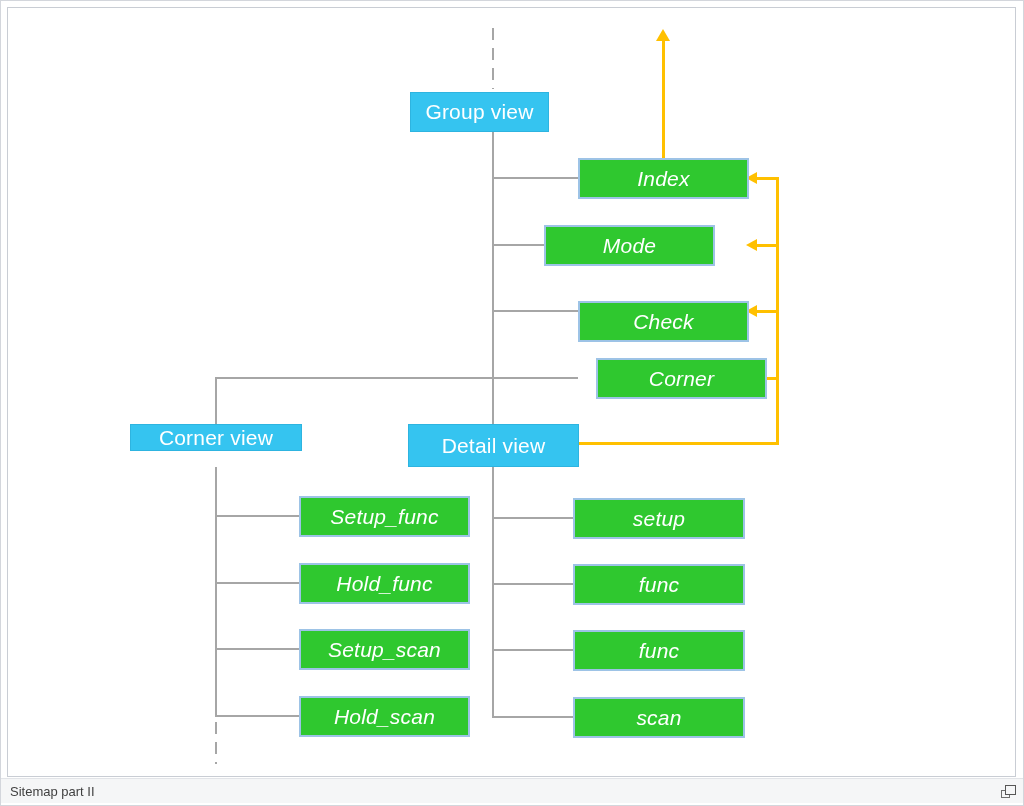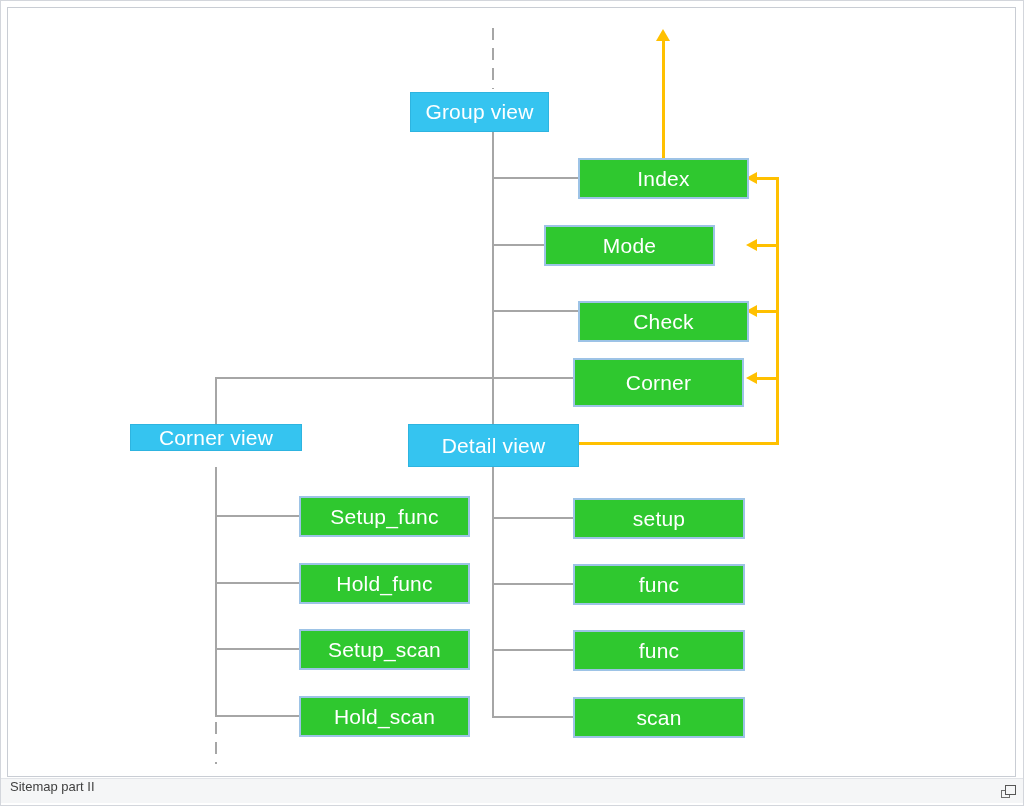--- a/index.html
+++ b/index.html
@@ -31,26 +31,26 @@
   .arrow-up{position:absolute;width:0;height:0;
     border-left:7px solid transparent;border-right:7px solid transparent;
     border-bottom:12px solid var(--orange,#FFC000);}
   
   .node{
     position:absolute;display:flex;align-items:center;justify-content:center;
     color:#ffffff;font-size:21px;box-sizing:border-box;white-space:nowrap;
     letter-spacing:.2px;
   }
   .node.blue{background:var(--blue,#35C4F0);border:1px solid #2eb4e0;}
-  .node.green{background:var(--green,#2FC82F);border:2px solid var(--green-border,#9DC3E6);}
+  .node.green{background:var(--green,#2FC82F);border:2px solid var(--green-border,#9DC3E6);font-style:italic;}
   
   .statusbar{
     position:absolute;left:1px;right:1px;top:778px;height:25px;
     background:#f5f6f7;border-top:1px solid #e2e4e8;
-    display:flex;box-sizing:border-box;
+    display:flex;align-items:center;box-sizing:border-box;
   }
   .statusbar .caption{
     padding-left:9px;font-size:13px;color:#3f3f3f;
   }
   .popout{position:absolute;right:7px;top:6px;width:15px;height:13px;cursor:pointer;}
   .po-back{position:absolute;left:0;bottom:0;width:7px;height:6px;
     border:1px solid #6f6f6f;background:#f5f6f7;}
   .po-front{position:absolute;right:0;top:0;width:9px;height:8px;
     border:1.5px solid #565656;background:#f5f6f7;}
 </style>
@@ -98,21 +98,21 @@
   <div class="o-v" style="left:662px;top:40px;height:118px"></div>
   <div class="arrow-up" style="left:656px;top:29px"></div>
 
   <div class="node blue" style="left:410px;top:92px;width:139px;height:40px">Group view</div>
   <div class="node blue" style="left:130px;top:424px;width:172px;height:27px">Corner view</div>
   <div class="node blue" style="left:408px;top:424px;width:171px;height:43px">Detail view</div>
 
   <div class="node green" style="left:578px;top:158px;width:171px;height:41px">Index</div>
   <div class="node green" style="left:544px;top:225px;width:171px;height:41px">Mode</div>
   <div class="node green" style="left:578px;top:301px;width:171px;height:41px">Check</div>
-  <div class="node green" style="left:573px;top:358px;width:171px;height:49px">Corner</div>
+  <div class="node green" style="left:596px;top:358px;width:171px;height:41px">Corner</div>
 
   <div class="node green" style="left:299px;top:496px;width:171px;height:41px">Setup_func</div>
   <div class="node green" style="left:299px;top:563px;width:171px;height:41px">Hold_func</div>
   <div class="node green" style="left:299px;top:629px;width:171px;height:41px">Setup_scan</div>
   <div class="node green" style="left:299px;top:696px;width:171px;height:41px">Hold_scan</div>
 
   <div class="node green" style="left:573px;top:498px;width:172px;height:41px">setup</div>
   <div class="node green" style="left:573px;top:564px;width:172px;height:41px">func</div>
   <div class="node green" style="left:573px;top:630px;width:172px;height:41px">func</div>
   <div class="node green" style="left:573px;top:697px;width:172px;height:41px">scan</div>

